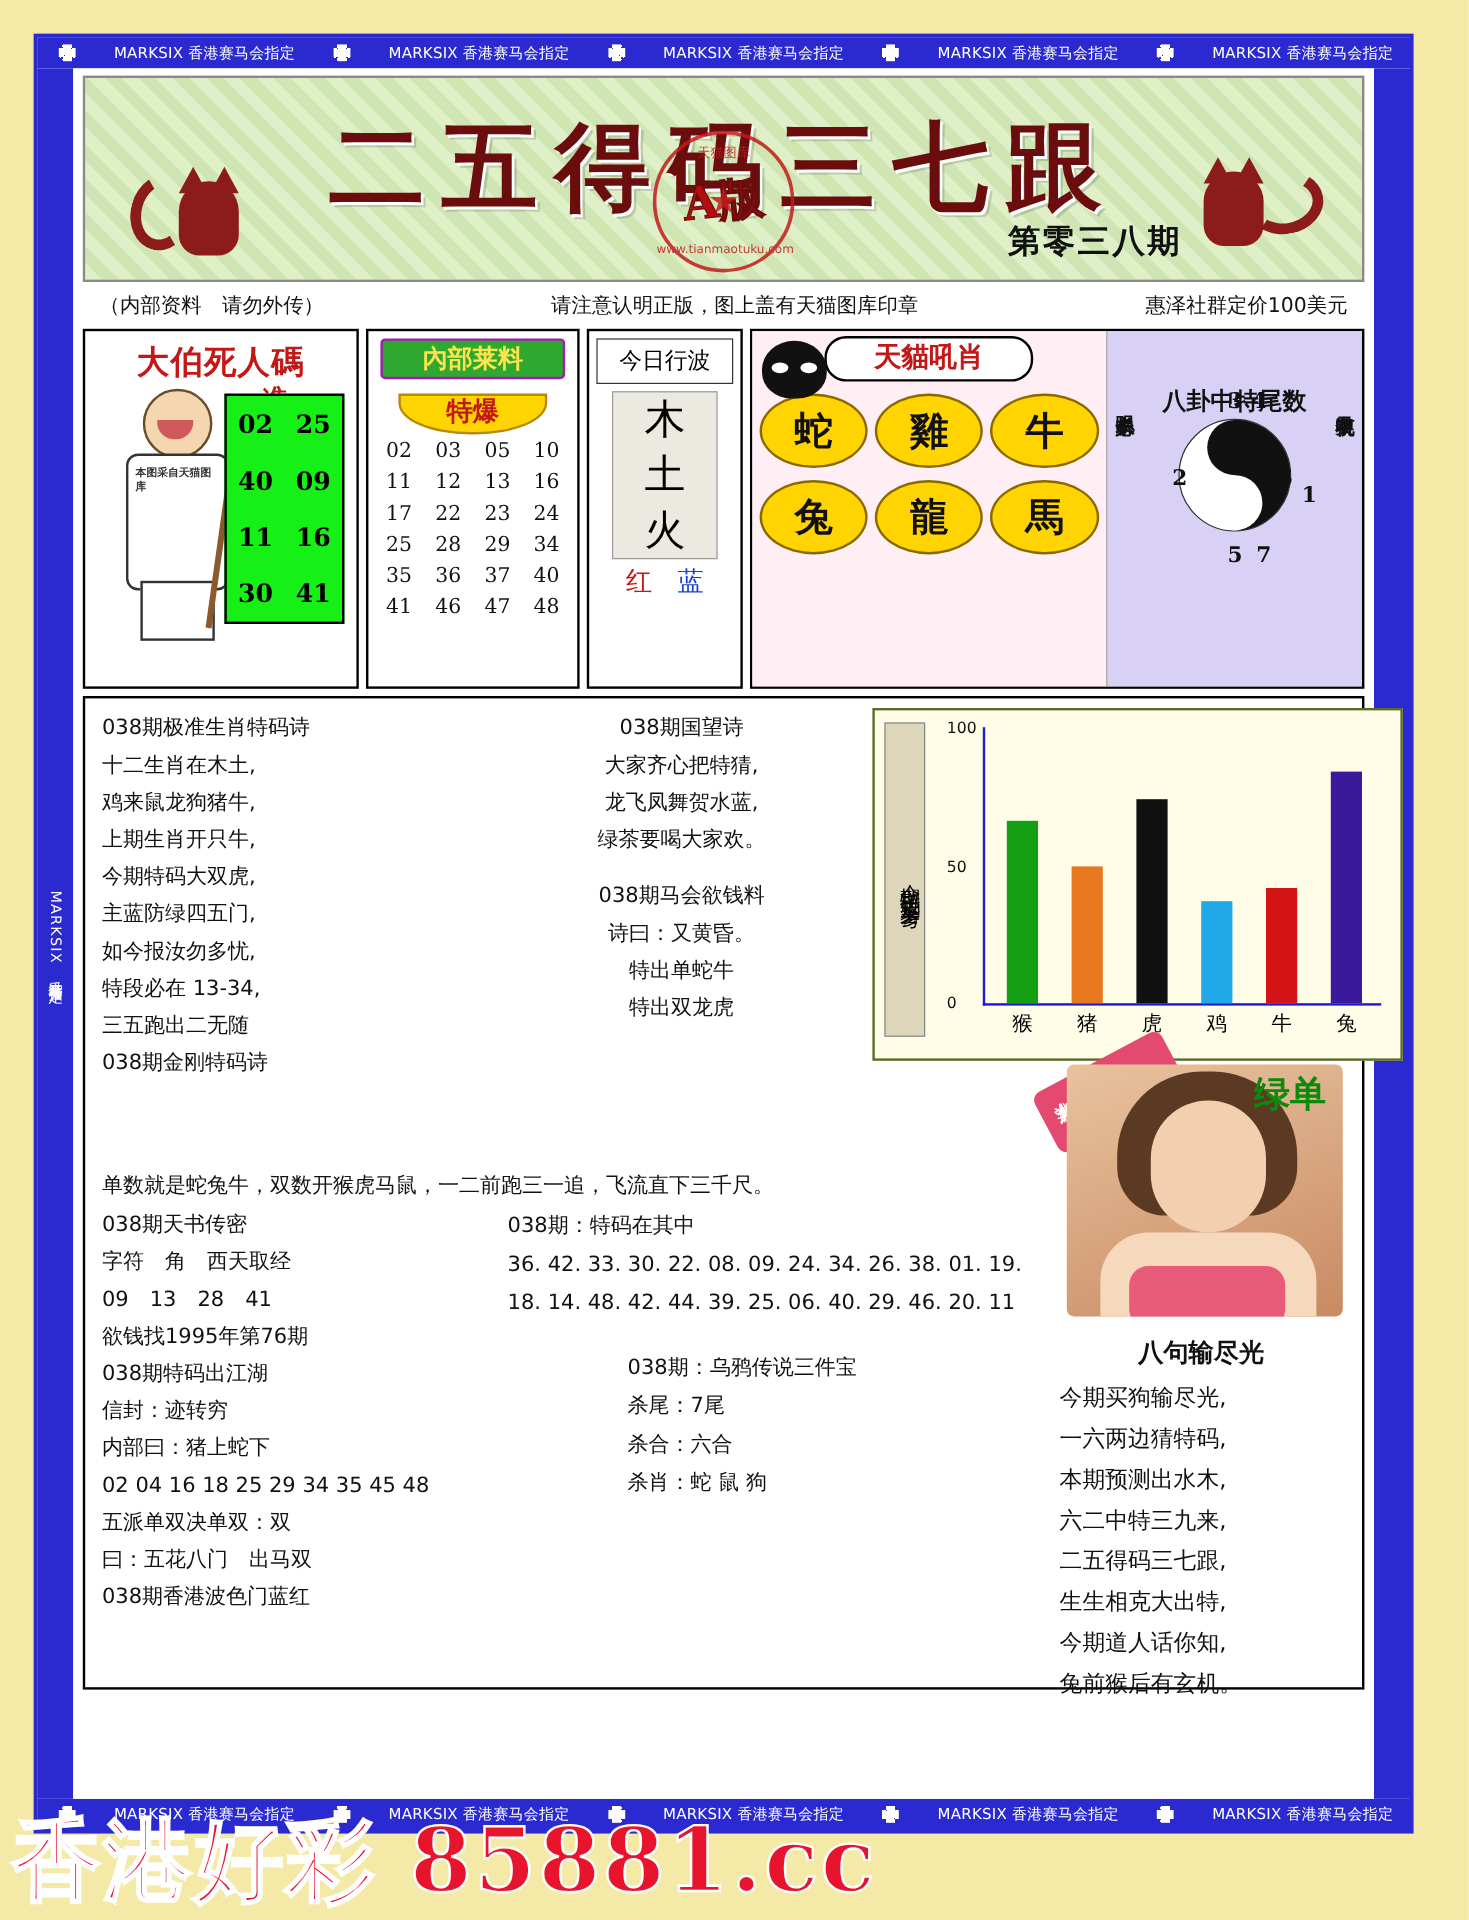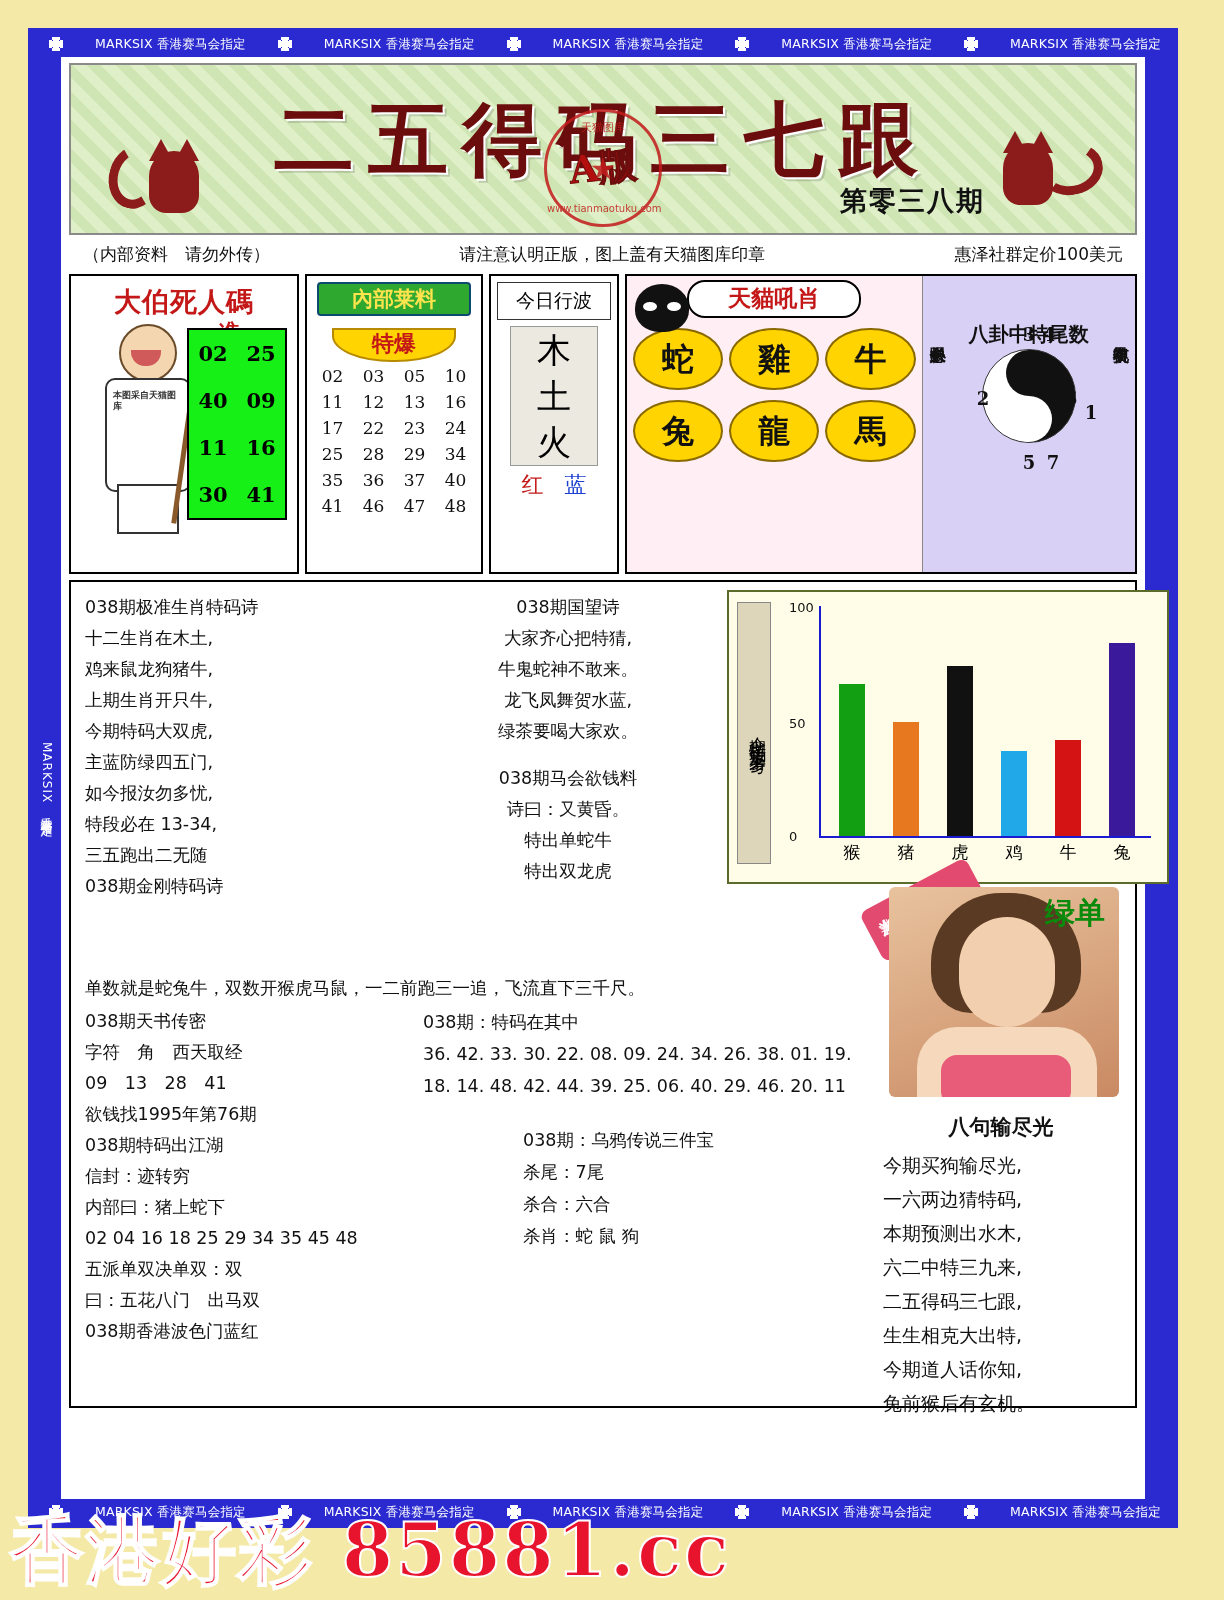--- a/index.html
+++ b/index.html
@@ -126,21 +126,21 @@
   .om-txt{position:absolute;left:20px;top:66px;width:64px;font-size:9px;line-height:11px;color:#333;}
   .greenbox{
     position:absolute;right:10px;top:52px;width:96px;height:188px;
     background:#16f016;border:2px solid #000;
     display:grid;grid-template-columns:1fr 1fr;align-content:space-around;
     font-size:21px;font-weight:bold;text-align:center;color:#000;
     font-family:"DejaVu Serif","Liberation Serif",serif;
   }
   .p2 .hdr2{
     margin:6px auto 12px;width:150px;height:30px;background:#2fa82f;
-    border:2px solid #0c4a6e;border-radius:4px;color:#ffe44d;
+    border:2px solid #a21caf;border-radius:4px;color:#ffe44d;
     font-size:21px;font-weight:bold;text-align:center;line-height:30px;
     font-family:"DejaVu Serif","Liberation Serif",serif;
   }
   .p2 .hdr3{
     margin:2px auto 4px;width:120px;height:30px;background:#ffd400;
     border-radius:0 0 60px 60px/0 0 26px 26px;border:2px solid #b88a00;
     color:#c41818;font-size:22px;font-weight:bold;text-align:center;line-height:26px;
     font-family:"DejaVu Serif","Liberation Serif",serif;
   }
   .numgrid{
@@ -437,21 +437,20 @@
         <div>如今报汝勿多忧,</div>
         <div>特段必在 13-34,</div>
         <div>三五跑出二无随</div>
         <div>038期金刚特码诗</div>
       </div>
 
       <div class="colB">
         <div class="blk">
           <div>038期国望诗</div>
           <div>大家齐心把特猜,</div>
-          <div>牛鬼蛇神不敢来。</div>
           <div>龙飞凤舞贺水蓝,</div>
           <div>绿茶要喝大家欢。</div>
         </div>
         <div class="blk">
           <div>038期马会欲钱料</div>
           <div>诗曰：又黄昏。</div>
           <div>特出单蛇牛</div>
           <div>特出双龙虎</div>
         </div>
       </div>

